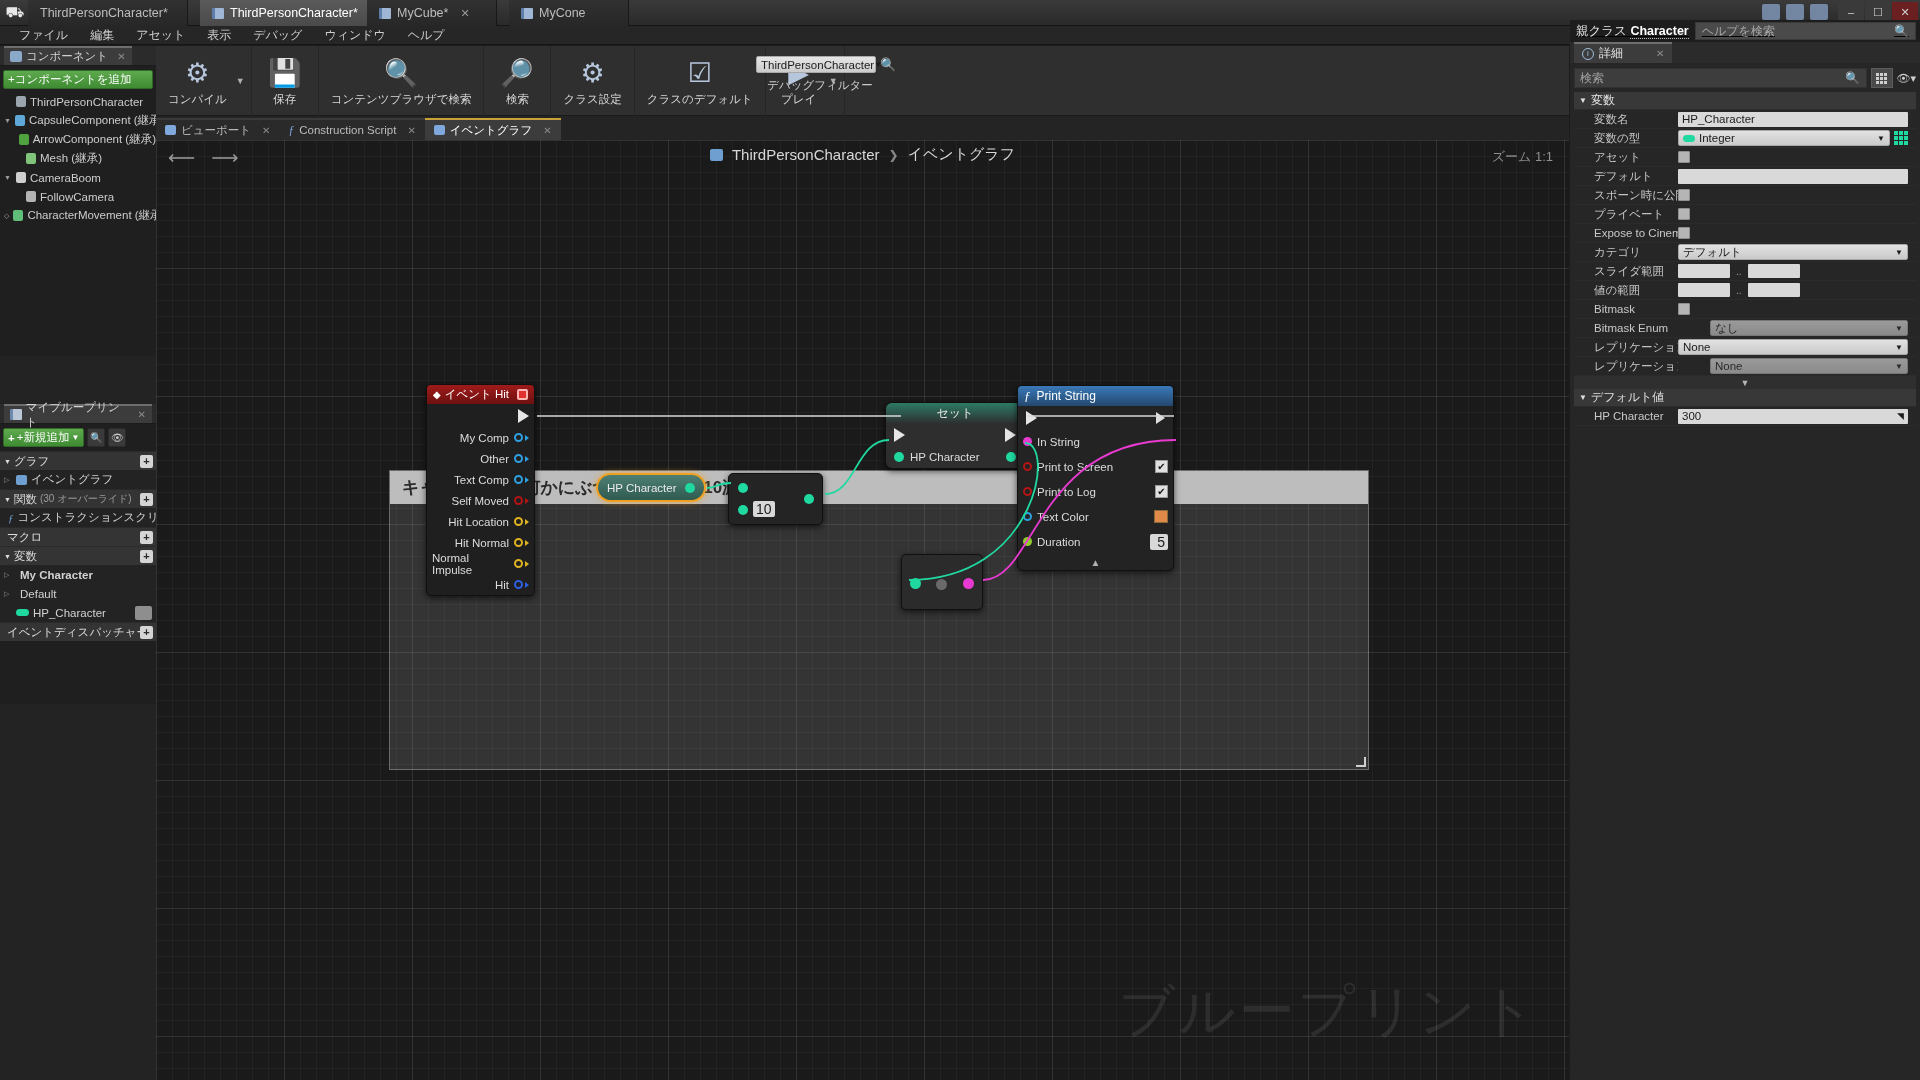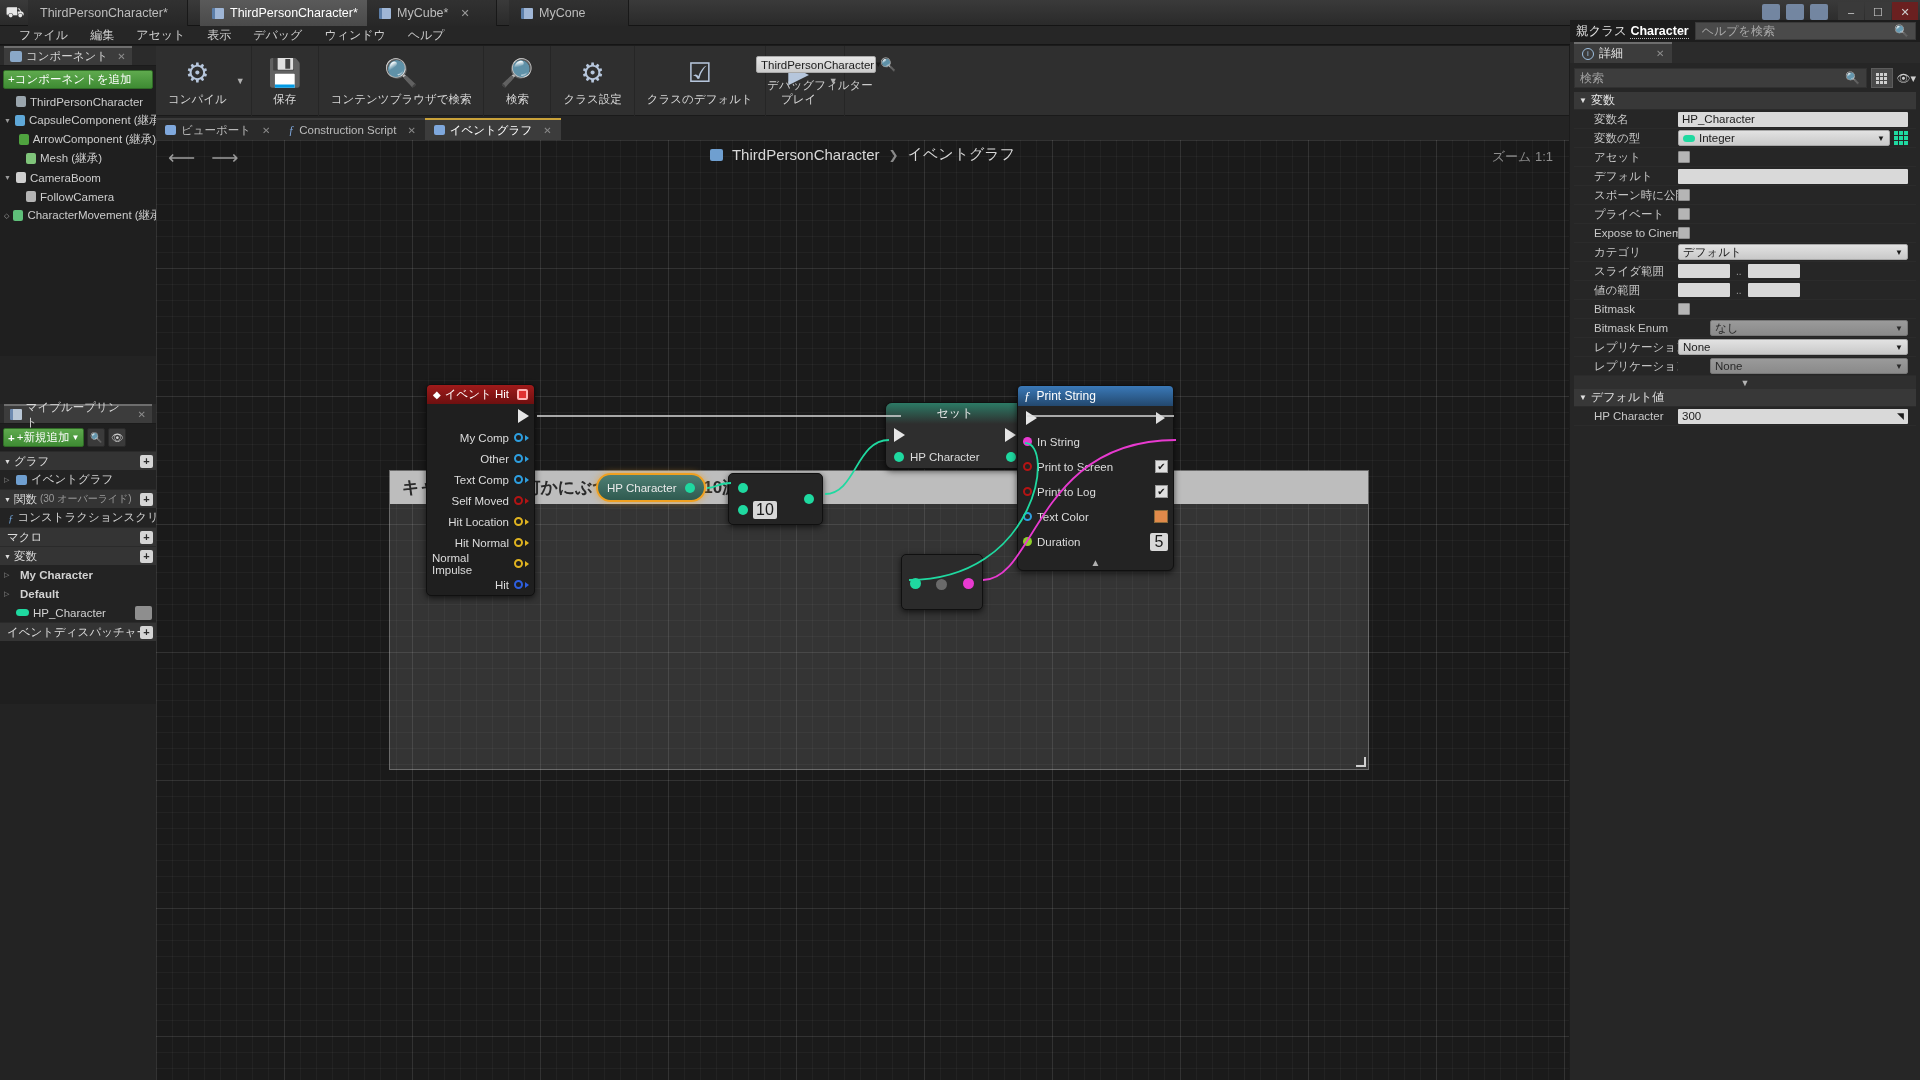--- a/index.html
+++ b/index.html
@@ -103,28 +103,28 @@
   .pinrow { display:flex; align-items:center; font-size:11.5px; color:#dcdcdc;
      height:21px; padding:0 5px; }
   .pinrow.out { justify-content:flex-end; gap:5px; }
   .pinrow.in { justify-content:flex-start; gap:5px; }
   .pin { width:9px; height:9px; border-radius:50%; border:2px solid; flex:none; }
   .pin.filled { border:none; }
   .exec { width:0;height:0; border-left:11px solid #e6e6e6; border-top:7px solid transparent;
      border-bottom:7px solid transparent; }
   .arrow-o { width:0;height:0; border-left:9px solid #ddd; border-top:6px solid transparent;
      border-bottom:6px solid transparent; }
-  .tinybox { background:#d8d8d8; color:#1a1a1a; font-size:16px; min-width:18px;
-     text-align:center; border-radius:2px; padding:0 3px; }
+  .tinybox { background:#d8d8d8; color:#1a1a1a; font-size:14px; min-width:18px;
+     text-align:right; border-radius:2px; padding:0 3px; }
 
   
   #right { position:absolute; left:1570px; top:20px; width:350px; height:1060px;
      background:#262626; }
   #topsearchbar { position:absolute; left:1570px; top:20px; width:350px; height:22px;
-     background:#1d1d1d; display:flex; align-items:center; }
+     background:#1d1d1d; display:flex; align-items:center;text-decoration:underline; }
   #parentcls { font-size:12.5px; color:#e2e2e2; padding:0 6px; white-space:nowrap; }
   #parentcls b { color:#fff; border-bottom:1px dotted #bbb; }
   #helpsearch { flex:1; height:18px; margin-right:4px; background:#4a4a4a;
      border:1px solid #3a3a3a; display:flex; align-items:center; padding:0 6px;
      font-size:12px; color:#a9a9a9; justify-content:space-between; }
   #det-tabbar { position:absolute; left:1570px; top:42px; width:350px; height:21px;
      background:#2b2b2b; display:flex; align-items:center; padding-left:4px; }
   #det-tab { background:#3c3c3c; border-top:2px solid #6e6e6e; height:21px;
      display:flex; align-items:center; gap:5px; padding:0 8px; font-size:12px; color:#e4e4e4; }
   #det-search { position:absolute; left:1574px; top:68px; width:342px; height:20px;
@@ -292,20 +292,21 @@
   </div>
 
   <div style="position:absolute;left:0;right:0;top:5px;display:flex;align-items:center;justify-content:center;gap:9px;">
     <span style="display:inline-block;width:13px;height:12px;background:#6f9fd0;border-radius:2px;"></span>
     <span style="font-size:15px;color:#d8d8d8;">ThirdPersonCharacter</span>
     <span style="font-size:12px;color:#8a8a8a;">❯</span>
     <span style="font-size:15px;color:#d8d8d8;">イベントグラフ</span>
   </div>
   <div style="position:absolute;right:16px;top:8px;font-size:13px;color:#8e8e8e;">ズーム 1:1</div>
 
+  <div id="watermark">ブループリント</div>
 
   <div id="comment">
     <div id="comment-bar">キャラクターが何かにぶつかるとHPが10減る。</div>
     <div class="resize"></div>
   </div>
 
   <div class="node" style="left:270px;top:244px;width:109px;">
     <div class="node-hdr" style="background:linear-gradient(180deg,#a01a1a,#6d1010);justify-content:space-between;">
       <span style="display:flex;align-items:center;gap:4px;">
         <span style="font-size:10px;">◆</span>
@@ -555,21 +556,21 @@
           <span class="plusbtn">+</span>
         </div>
         <div class="tree-row" style="background: rgb(35, 35, 35);">
           <span class="arrow">▷</span>
           <span style="width: 0px; height: 0px;"></span>
           <span style="font-weight: bold; color: rgb(210, 210, 210);">My Character</span>
         </div>
         <div class="tree-row" style="background: rgb(35, 35, 35);">
           <span class="arrow">▷</span>
           <span style="width: 0px; height: 0px;"></span>
-          <span style="font-weight: bold; color: rgb(210, 210, 210);">Default</span>
+          <span style="font-weight: normal; color: rgb(210, 210, 210);">Default</span>
         </div>
         <div class="tree-row" style="background: rgb(35, 35, 35);">
           <span class="arrow"></span>
           <span style="width: 13px; height: 7px; border-radius: 4px; background: rgb(31, 217, 160); display: inline-block; flex: 0 0 auto;"></span>
           <span style="font-weight: normal; color: rgb(210, 210, 210);">HP_Character</span>
           <span style="margin-left: auto; margin-right: 4px; width: 17px; height: 14px; background: rgb(142, 142, 142); border-radius: 2px;"></span>
         </div>
         <div class="sec-head">
           <span class="lt">
             <span style="font-size: 7px;"></span>

